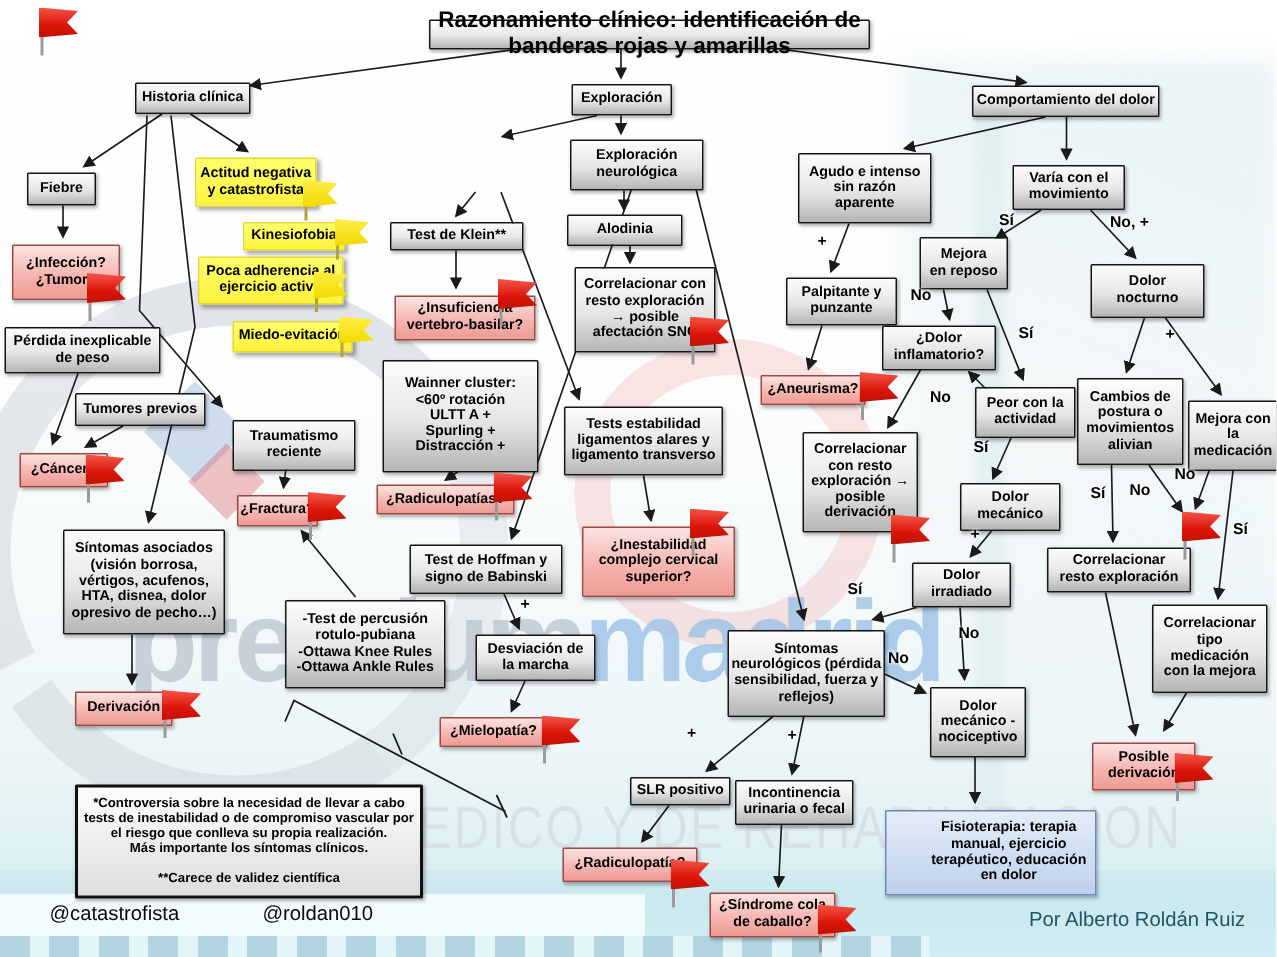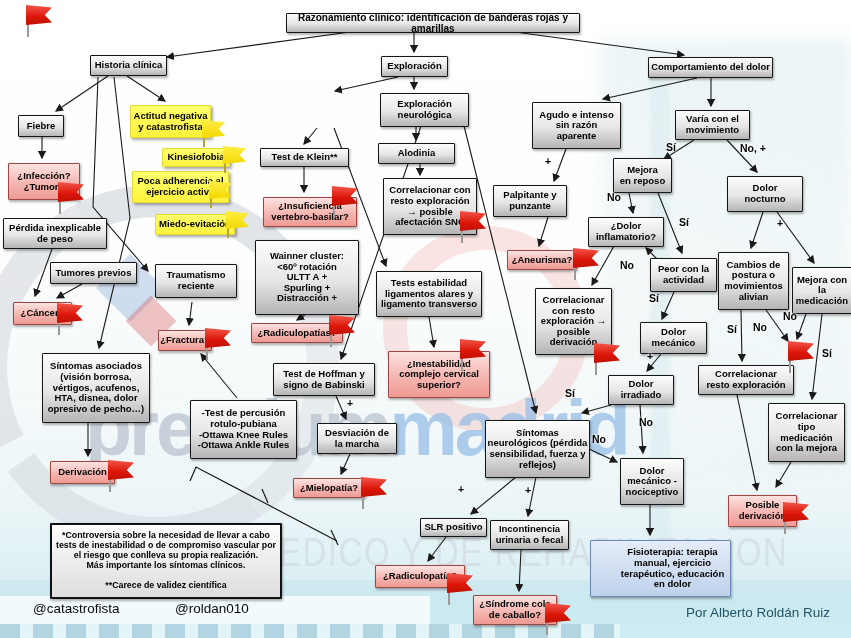--- a/index.html
+++ b/index.html
@@ -40,21 +40,21 @@
   
   .node{position:absolute;z-index:10;display:flex;align-items:center;justify-content:center;
         text-align:center;color:#000;font-weight:bold;font-size:9.5px;line-height:1.12;
         box-shadow:1px 1.5px 2.5px rgba(0,0,0,.3);border-radius:1px;}
   .node span{white-space:pre-line;display:block;padding:0 1px;}
   .gray{background:linear-gradient(180deg,#fcfcfc 0%,#e6e6e6 55%,#b5b5b5 100%);border:1.4px solid #161616;}
   .pink{background:linear-gradient(180deg,#fbe3e1 0%,#f5b6b1 55%,#ee9a93 100%);border:1.4px solid #9c4741;}
   .yellow{background:linear-gradient(180deg,#ffff6e 0%,#fdf23c 100%);border:1.6px solid #e3da35;box-shadow:2px 2px 3px rgba(0,0,0,.35);}
   .blue{background:linear-gradient(180deg,#e4ecf8 0%,#bed1eb 100%);border:1.4px solid #6a88b8;padding-left:24px;}
   .note{background:linear-gradient(180deg,#fdfdfd 0%,#dddddd 100%);border:2px solid #111;font-size:8.8px;}
-  .title{font-size:10px;border-width:1.6px;}
+  .title{font-size:15px;border-width:1.6px;}
   
   .flag{position:absolute;z-index:30;}
   .flag .pole{position:absolute;left:1px;top:16px;width:1.5px;height:16px;background:#9a9a9a;}
   .flag .cloth{position:relative;width:26px;height:20px;
       clip-path:polygon(0 0,100% 12%,72% 50%,100% 88%,0 100%);
       background:linear-gradient(180deg,#f2564a 0%,#db1507 60%,#c01104 100%);}
   .flag.yellow-flag .cloth{width:23px;height:18px;
       background:linear-gradient(180deg,#ffee45 0%,#f2d800 100%);}
   .flag.yellow-flag .pole{top:15px;height:12px;background:#b3a43a;}
   
@@ -224,21 +224,21 @@
       <div class="pole"></div>
       <div class="cloth"></div>
     </div>
     <div class="node yellow" style="left: 155px; top: 214px; width: 78px; height: 19px;">
       <span>Miedo-evitación</span>
     </div>
     <div class="flag yellow-flag" style="left: 226px; top: 211px;">
       <div class="pole"></div>
       <div class="cloth"></div>
     </div>
-    <div class="node gray" style="left: 155px; top: 264px; width: 80px; height: 32px;">
+    <div class="node gray" style="left: 155px; top: 280px; width: 80px; height: 32px;">
       <span>Traumatismo
 reciente</span>
     </div>
     <div class="node pink" style="left: 158px; top: 330px; width: 52px; height: 19px;">
       <span>¿Fractura?</span>
     </div>
     <div class="flag" style="left: 205px; top: 328px;">
       <div class="pole"></div>
       <div class="cloth"></div>
     </div>
@@ -345,21 +345,21 @@
     </div>
     <div class="flag" style="left: 545px; top: 603px;">
       <div class="pole"></div>
       <div class="cloth"></div>
     </div>
     <div class="node gray" style="left: 532px; top: 102px; width: 87px; height: 45px;">
       <span>Agudo e intenso
 sin razón
 aparente</span>
     </div>
-    <div class="node gray" style="left: 493px; top: 185px; width: 72px; height: 30px; text-align: center;">
+    <div class="node gray" style="left: 524px; top: 185px; width: 72px; height: 30px; text-align: center;">
       <span>Palpitante y
 punzante</span>
     </div>
     <div class="node pink" style="left: 507px; top: 250px; width: 68px; height: 18px;">
       <span>¿Aneurisma?</span>
     </div>
     <div class="flag" style="left: 573px; top: 248px;">
       <div class="pole"></div>
       <div class="cloth"></div>
     </div>

